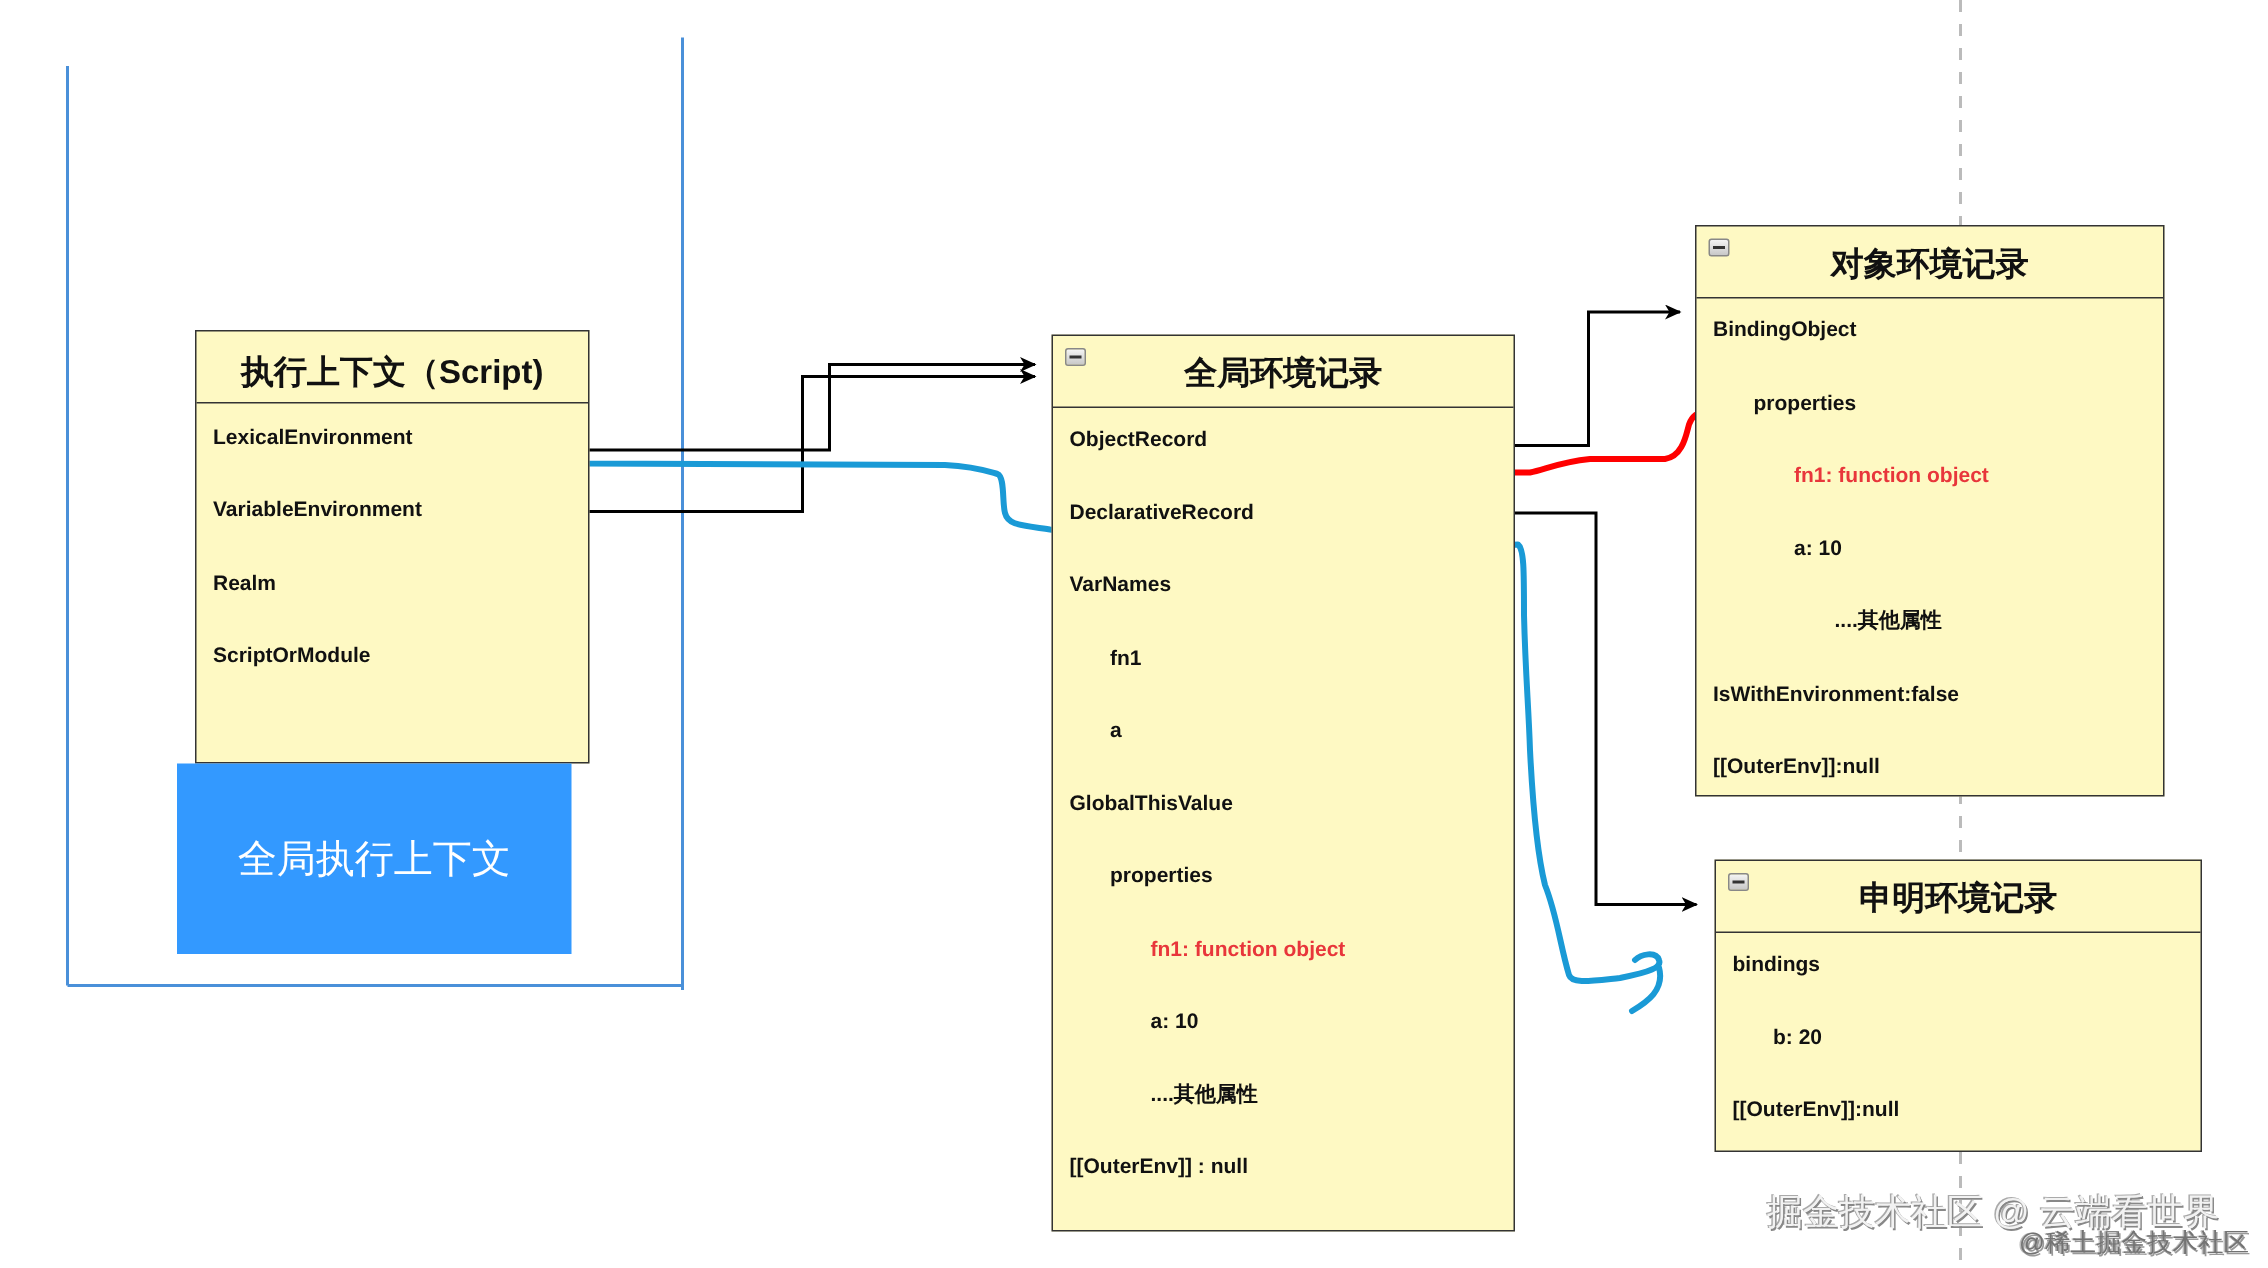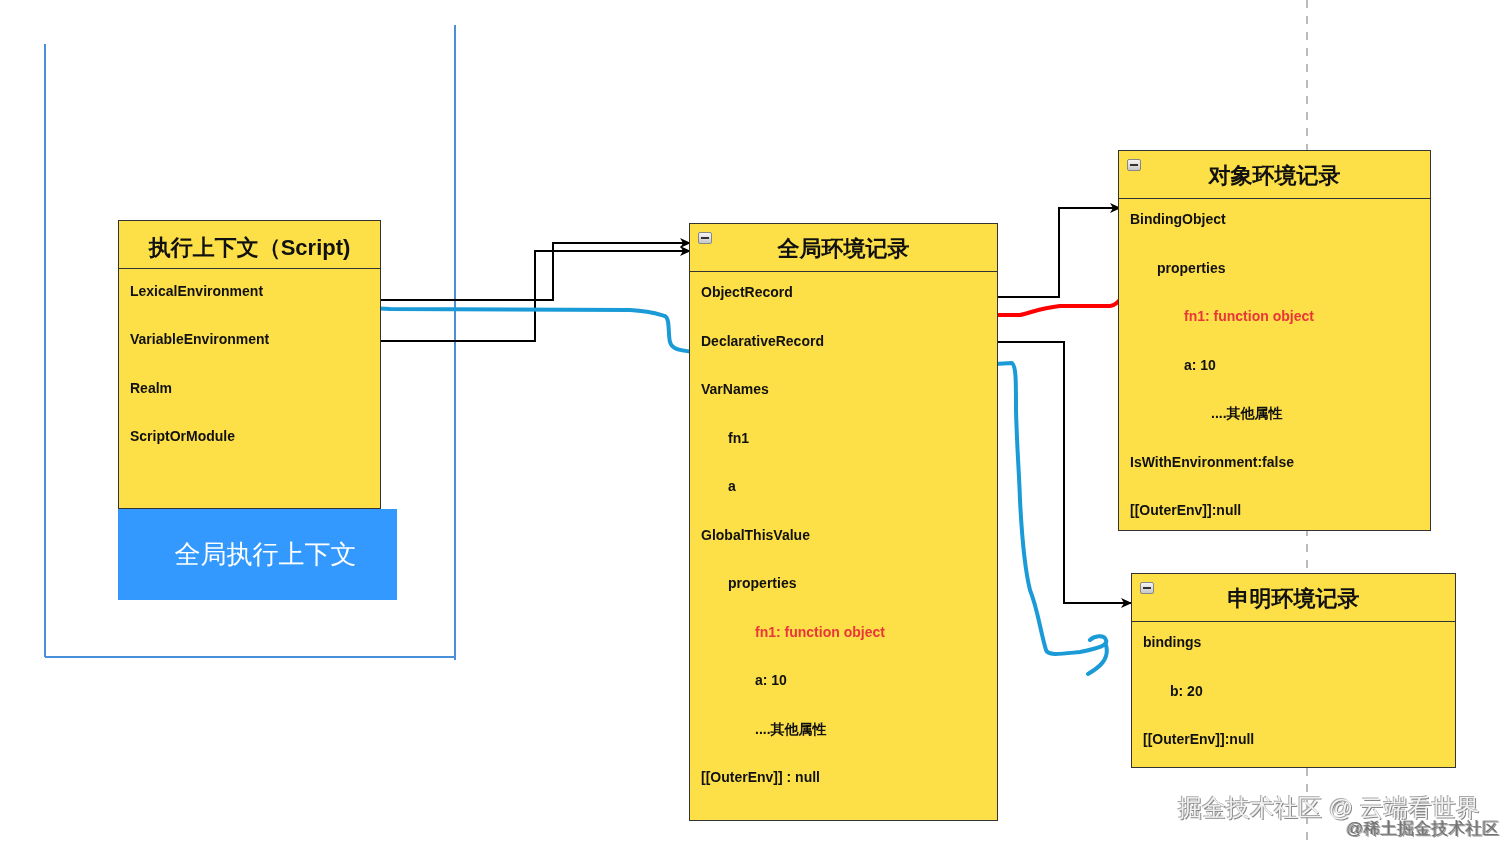--- a/index.html
+++ b/index.html
@@ -1,27 +1,27 @@
 <!DOCTYPE html>
 <html><head>
 <meta charset="utf-8">
 <style>
   html, body { margin:0; padding:0; }
   body { width:1512px; height:845px; background:#ffffff; position:relative; overflow:hidden;
          font-family:"Liberation Sans", "DejaVu Sans", sans-serif; }
-  .box { position:absolute; background:#fde047; border:1.5px solid #333; box-sizing:border-box; }
+  .box { position:absolute; background:#fef9c3; border:1.5px solid #333; box-sizing:border-box;margin-left:12px; }
   .box .hdr { position:relative; border-bottom:1.5px solid #333; font-weight:bold; color:#111;
               font-size:22px; text-align:center; box-sizing:border-box; }
   .box .row { position:absolute; left:0; font-weight:bold; color:#111; font-size:14px; white-space:nowrap; }
   .minus { position:absolute; left:8px; top:8px; width:14px; height:12px; border:1px solid #888;
            border-radius:2px; background:linear-gradient(#f4f4f4,#c8c8c8); box-sizing:border-box; }
   .minus::after { content:""; position:absolute; left:2px; right:2px; top:4px; height:2px; background:#333; }
   .red { color:#e8363b !important; }
-  #exec-label { position:absolute; left:118px; top:509px; width:263px; height:91px; background:#3399ff;
-                color:#fff; font-size:26px; display:flex; align-items:center; justify-content:center;padding-left:16px; }
+  #exec-label { position:absolute; left:118px; top:509px; width:263px; height:127px; background:#3399ff;
+                color:#fff; font-size:26px; display:flex; align-items:center; justify-content:center; }
   svg.lines { position:absolute; left:0; top:0; pointer-events:none; }
   .wm1 { position:absolute; left:1178px; top:792px; font-size:24px; color:#f2f2f2;
          text-shadow: 1px 1px 0 #888, -1px -1px 0 #aaa; }
   .wm2 { position:absolute; left:1346px; top:817px; font-size:17px; color:#737373;
          text-shadow: 1px 1px 0 #999, -1px 0 0 #bbb; }
 </style>
 </head>
 <body>
 
 <svg class="lines" width="1512" height="845">

